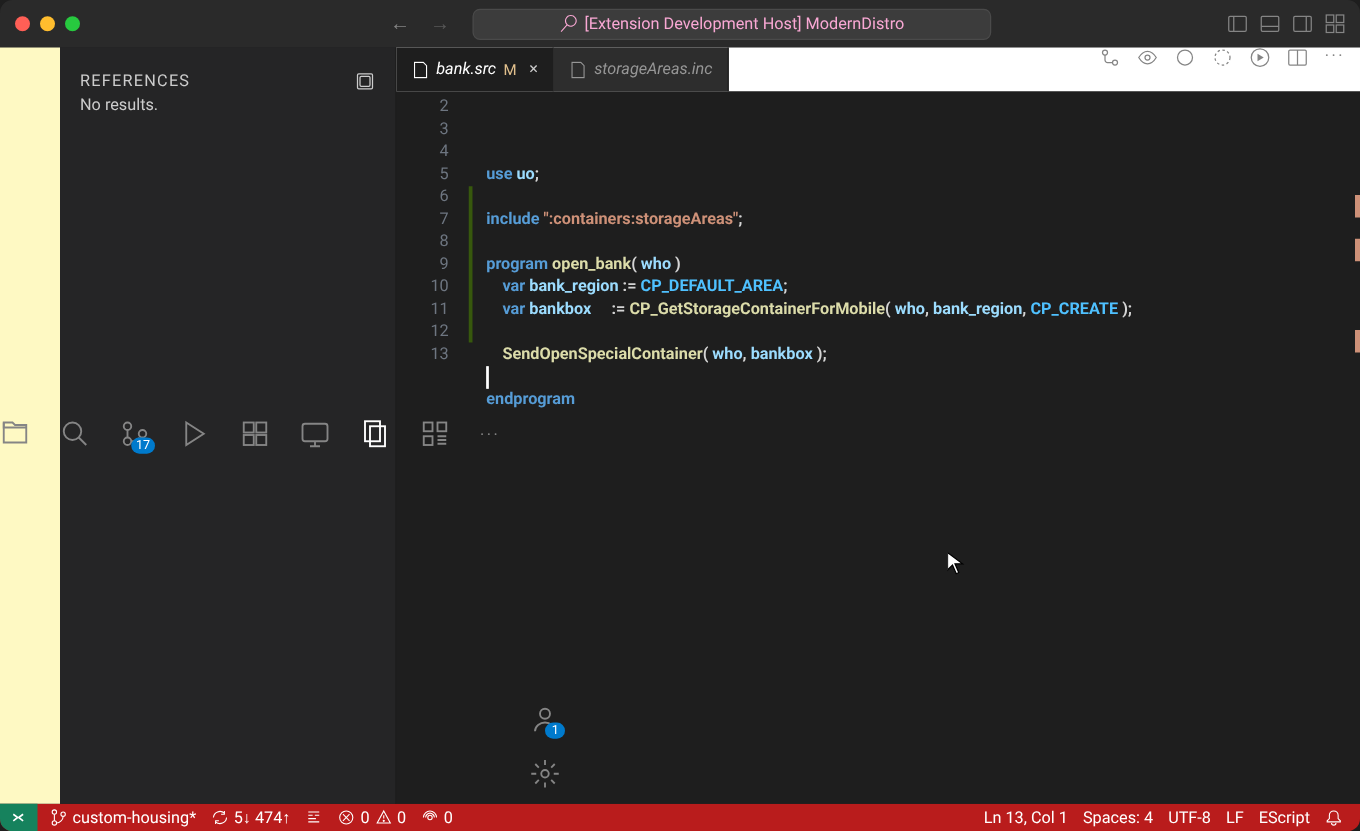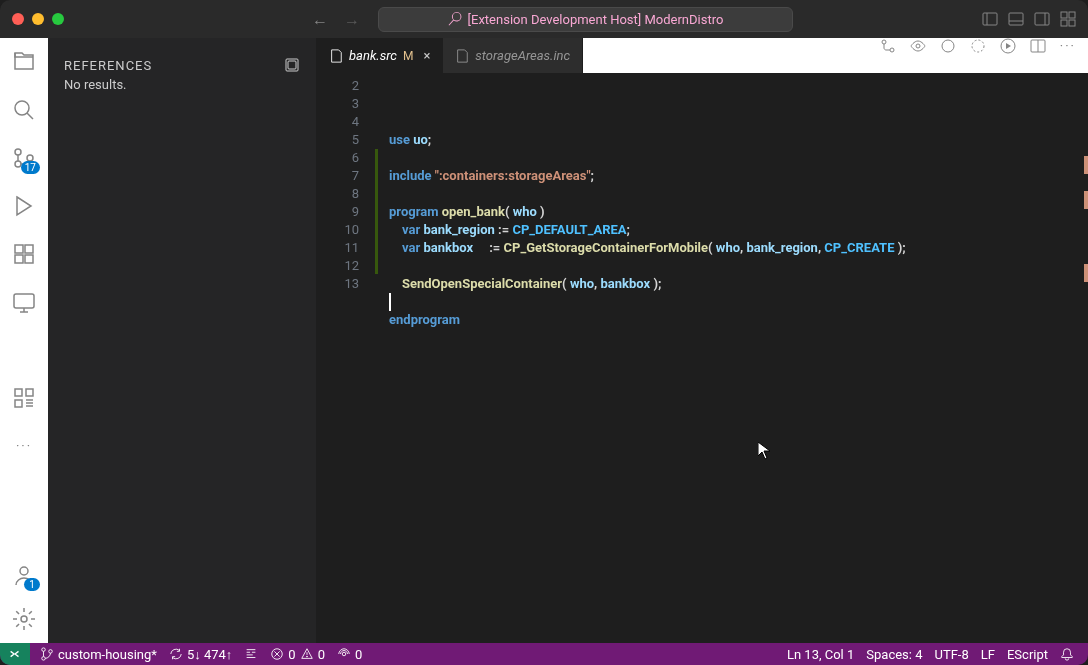--- a/index.html
+++ b/index.html
@@ -84,23 +84,23 @@
     
     
     .main-layout {
       display: flex;
       height: calc(100% - 38px - 22px);
     }
     
     
     .activity-bar {
       width: 48px;
-      background: #ffffff;
-      display: flex;
-      flex-direction: column;
+      background: #fef9c3;
+      display: flex;
+      flex-direction: row;
       align-items: center;
       padding-top: 12px;
       gap: 24px;
     }
     
     .activity-item {
       color: #858585;
       cursor: pointer;
       position: relative;
       display: flex;
@@ -284,21 +284,21 @@
       position: absolute;
       right: 0;
       width: 4px;
       height: 18px;
       background: #ce9178;
     }
     
     
     .status-bar {
       height: 22px;
-      background: #701a75;
+      background: #b91c1c;
       display: flex;
       align-items: center;
       color: white;
       font-size: 12px;
       padding: 0 8px;
     }
     
     .status-item {
       padding: 0 6px;
       display: flex;

